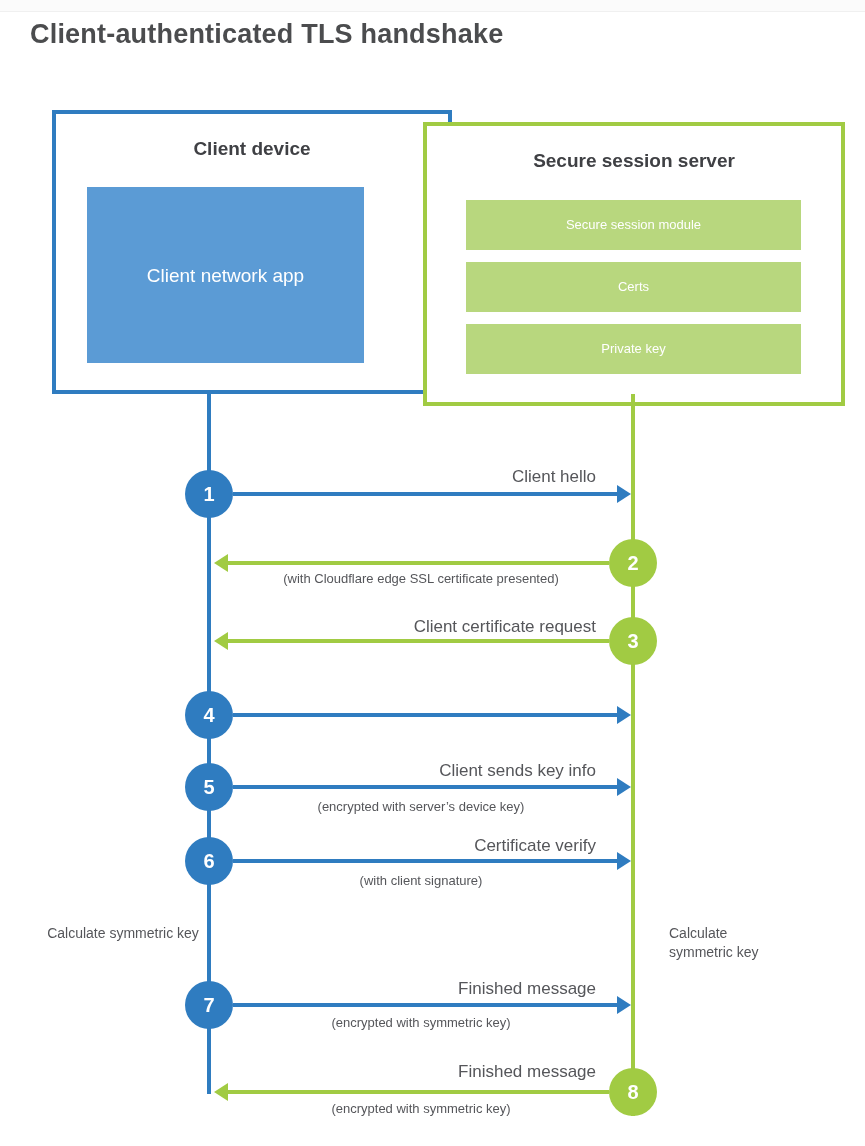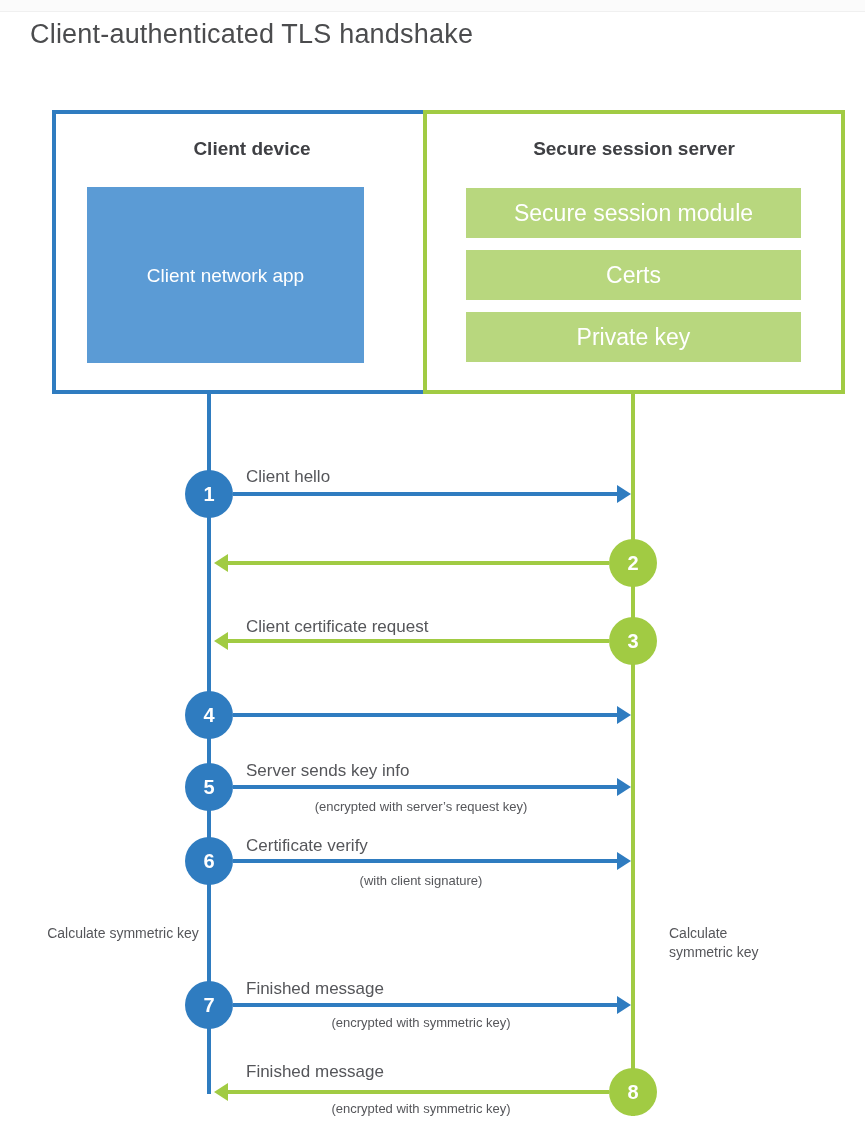--- a/index.html
+++ b/index.html
@@ -7,48 +7,48 @@
     --blue-fill:#5b9bd5;
     --green:#a1cb43;
     --green-fill:#b8d77e;
     --text-dark:#3f4044;
     --text-mid:#55565a;
   }
   *{margin:0;padding:0;box-sizing:border-box;}
   body{background:#fff;font-family:"Liberation Sans","DejaVu Sans",sans-serif;}
   .canvas{position:relative;width:865px;height:1146px;background:#fff;overflow:hidden;}
   .top-strip{position:absolute;left:0;top:0;width:865px;height:12px;background:#fbfbfb;border-bottom:1px solid #f0f0f0;}
-  .page-title{position:absolute;left:30px;top:19px;font-size:27px;font-weight:400;color:#4b4c4e;letter-spacing:.2px;}
+  .page-title{position:absolute;left:30px;top:19px;font-size:27px;font-weight:700;color:#4b4c4e;letter-spacing:.2px;}
   
   .actor-box{position:absolute;top:110px;height:284px;background:#fff;}
   .client-box{left:52px;width:400px;border:4px solid var(--blue);}
-  .server-box{left:423px;width:422px;border:4px solid var(--green);}
+  .server-box{left:423px;width:422px;border:4px solid var(--green);margin-top:12px;}
   .actor-title{position:absolute;left:0;top:24px;width:100%;text-align:center;font-size:19px;font-weight:700;color:var(--text-dark);}
   .app-rect{position:absolute;left:31px;top:73px;width:277px;height:176px;background:var(--blue-fill);display:flex;align-items:center;justify-content:center;text-align:center;color:#fff;font-size:19px;line-height:27px;padding:0 55px;}
-  .module-bar{position:absolute;left:39px;width:335px;height:50px;background:var(--green-fill);color:#fff;font-size:23px;text-align:center;line-height:50px;}
+  .module-bar{position:absolute;left:39px;width:335px;height:50px;background:var(--green-fill);color:#fff;font-size:13px;text-align:center;line-height:50px;}
   .bar-0{top:74px;}
   .bar-1{top:136px;}
   .bar-2{top:198px;}
   
   .lifeline{position:absolute;width:4px;top:394px;}
   .client-line{left:207px;height:700px;background:var(--blue);}
   .server-line{left:631px;height:722px;background:var(--green);}
   
   .step-circle{position:absolute;width:48px;height:48px;border-radius:50%;color:#fff;font-size:20px;font-weight:700;display:flex;align-items:center;justify-content:center;z-index:3;}
   .c-blue{background:var(--blue);}
   .c-green{background:var(--green);}
   
   .msg-line{position:absolute;height:4px;z-index:2;}
   .l-blue{background:var(--blue);left:233px;width:384px;}
   .l-green{background:var(--green);left:228px;width:381px;}
   .head{position:absolute;width:0;height:0;border-top:9px solid transparent;border-bottom:9px solid transparent;z-index:2;}
   .h-right{left:617px;border-left:14px solid var(--blue);}
   .h-left{left:214px;border-right:14px solid var(--green);}
   
-  .msg-label{position:absolute;left:246px;width:350px;text-align:left;font-size:17px;color:var(--text-mid);}
+  .msg-label{position:absolute;left:246px;width:350px;text-align:right;font-size:17px;color:var(--text-mid);}
   .msg-sub{position:absolute;left:221px;width:400px;text-align:center;font-size:13px;color:var(--text-mid);}
   
   .side-note{position:absolute;left:657px;top:750px;width:180px;font-size:14px;line-height:17px;color:var(--text-mid);}
   .calc-note{position:absolute;top:924px;font-size:14px;line-height:19px;color:var(--text-mid);}
   .calc-left{left:43px;width:160px;text-align:center;}
   .calc-right{left:669px;width:120px;text-align:left;}
 </style>
 </head>
 <body>
 
@@ -73,35 +73,36 @@
   <div class="lifeline client-line"></div>
   <div class="lifeline server-line"></div>
 
   <div class="msg-label" style="top:467px">Client hello</div>
   <div class="msg-line l-blue" style="top:492px"></div>
   <div class="head h-right" style="top:485px"></div>
   <div class="step-circle c-blue" style="left:185px;top:470px">1</div>
 
   <div class="msg-line l-green" style="top:561px"></div>
   <div class="head h-left" style="top:554px"></div>
+  <div class="msg-sub" style="top:571px">(with Cloudflare edge SSL certificate presented)</div>
   <div class="step-circle c-green" style="left:609px;top:539px">2</div>
 
   <div class="msg-label" style="top:617px">Client certificate request</div>
   <div class="msg-line l-green" style="top:639px"></div>
   <div class="head h-left" style="top:632px"></div>
   <div class="step-circle c-green" style="left:609px;top:617px">3</div>
 
   <div class="msg-line l-blue" style="top:713px"></div>
   <div class="head h-right" style="top:706px"></div>
   <div class="step-circle c-blue" style="left:185px;top:691px">4</div>
 
-  <div class="msg-label" style="top:761px">Server sends key info</div>
+  <div class="msg-label" style="top:761px">Client sends key info</div>
   <div class="msg-line l-blue" style="top:785px"></div>
   <div class="head h-right" style="top:778px"></div>
-  <div class="msg-sub" style="top:799px">(encrypted with server’s request key)</div>
+  <div class="msg-sub" style="top:799px">(encrypted with server’s device key)</div>
   <div class="step-circle c-blue" style="left:185px;top:763px">5</div>
 
   <div class="msg-label" style="top:836px">Certificate verify</div>
   <div class="msg-line l-blue" style="top:859px"></div>
   <div class="head h-right" style="top:852px"></div>
   <div class="msg-sub" style="top:873px">(with client signature)</div>
   <div class="step-circle c-blue" style="left:185px;top:837px">6</div>
 
 
   <div class="calc-note calc-left">Calculate symmetric key</div>

